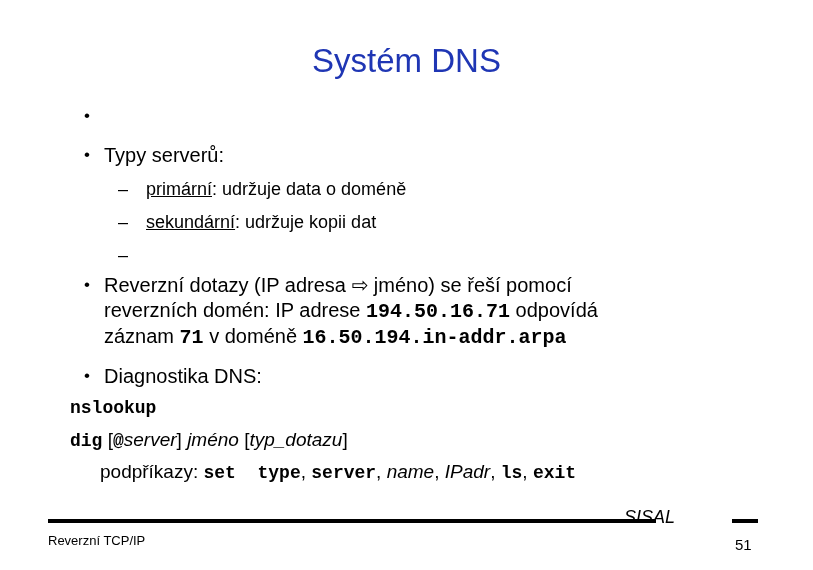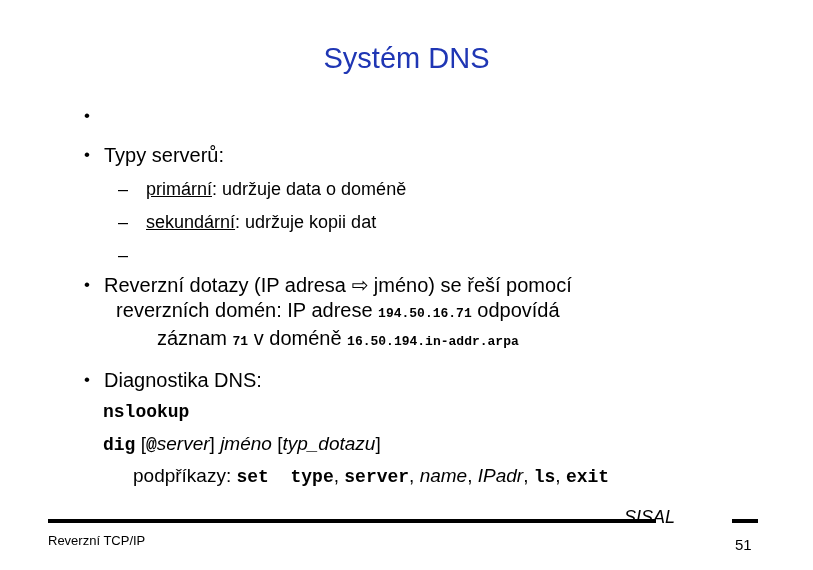--- a/index.html
+++ b/index.html
@@ -8,47 +8,47 @@
     width:813px; height:570px;
     background:#ffffff;
     font-family:"Liberation Sans","DejaVu Sans",sans-serif;
     color:#000;
     overflow:hidden;
   }
   .title {
     position:absolute; top:42px; left:0; right:0;
     margin:0;
     text-align:center;
-    font-size:29px; font-weight:400;
+    font-size:33px; font-weight:400;
     color:#1f36b4;
   }
   .content { position:absolute; top:104px; left:0; width:100%; }
 
   .b { display:flex; padding-left:84px; font-size:20px; line-height:24px; }
   .b .marker { width:20px; flex:0 0 20px; font-size:17px; }
   .b-klient { margin-top:0; }
   .b-typy   { margin-top:15px; }
   .b-rev    { margin-top:7px; }
   .b-diag   { margin-top:14px; }
 
   .sub { display:flex; padding-left:118px; font-size:18px; line-height:22px; margin-top:11px; }
   .sub .marker { width:28px; flex:0 0 28px; }
 
   .textline { white-space:pre-wrap; }
-  .line { white-space:pre-wrap; line-height:25px;text-align:center; }
+  .line { white-space:pre-wrap; line-height:25px; }
 
   .ul { text-decoration:underline;margin-top:36px; }
   .it { font-style:italic; }
   .mono {
     font-family:"Liberation Mono","DejaVu Sans Mono",monospace;
     font-weight:bold;
   }
-  .content .line .mono { font-size:13px; }
+  .content .line .mono { font-size:20px; }
 
-  .diag { padding-left:103px; }
+  .diag { padding-left:70px; }
   .diag-line { white-space:pre-wrap; font-size:19px; line-height:22px; }
   .diag-line .mono { font-size:18px; }
   .dl-nslookup { margin-top:8px; }
   .dl-sub { margin-top:9px; padding-left:30px; }
   .dl-dig { margin-top:10px; }
 
   .rule-main  { position:absolute; left:48px;  top:519px; width:608px; height:4px; background:#000; }
   .rule-short { position:absolute; left:732px; top:519px; width:26px;  height:4px; background:#000; }
   .sisal { position:absolute; left:624px; top:507px; font-style:italic; font-size:18px; }
   .course { position:absolute; left:48px; top:533px; font-size:13px; }

